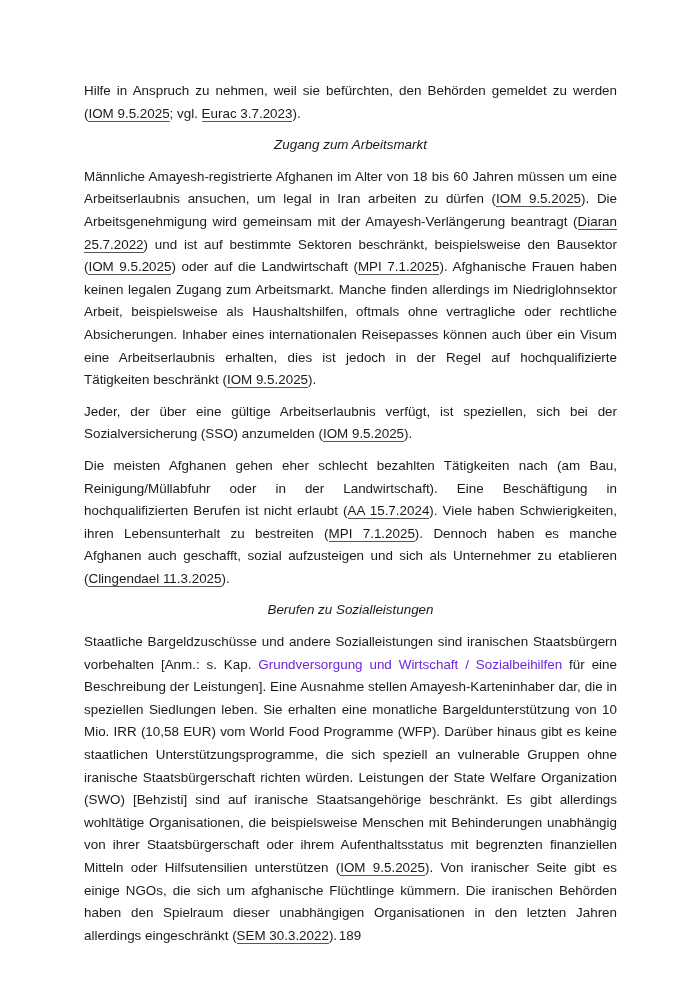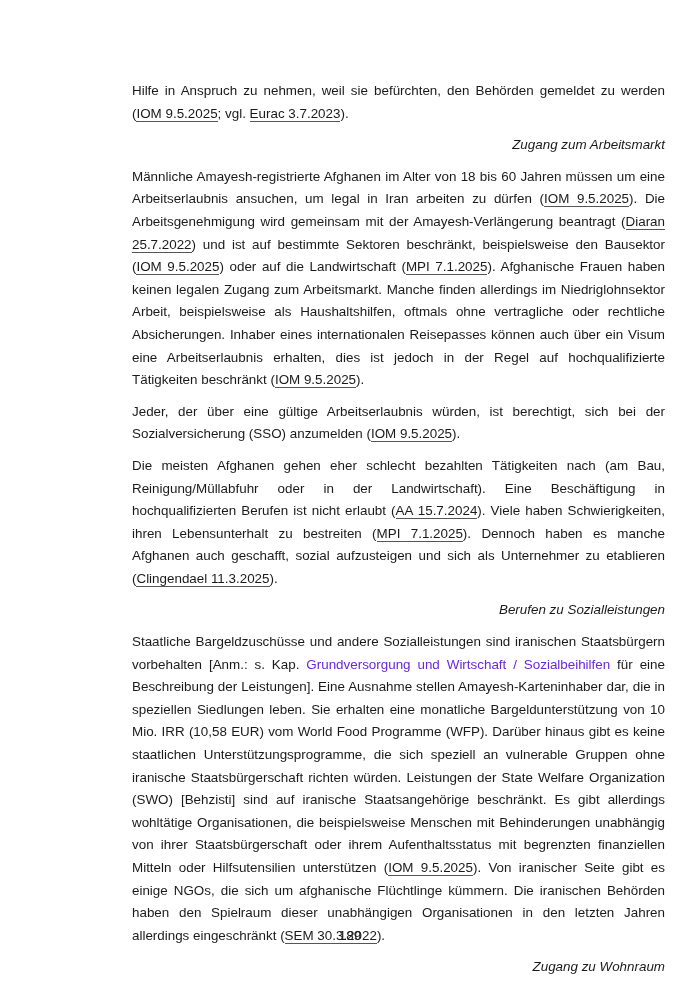--- a/index.html
+++ b/index.html
@@ -1,37 +1,36 @@
 <!DOCTYPE html>
 <html><head>
 <meta charset="utf-8">
 <style>
   html, body { margin: 0; padding: 0; background: #ffffff; }
   body { width: 700px; height: 990px; position: relative; overflow: hidden; }
   .page {
     position: absolute; left: 84px; top: 80px; width: 533px;
     font-family: "Liberation Sans", sans-serif;
-    font-size: 13.4px; line-height: 22.6px; color: #1a1a1a; margin-left: 48px;
+    font-size: 13.4px; line-height: 22.6px; color: #1a1a1a;
   }
   p { margin: 0 0 9px 0; text-align: justify; }
-  p.heading { font-style: italic; margin-bottom: 9px; text-align: right; }
+  p.heading { font-style: italic; margin-bottom: 9px; text-align: center; }
   .ref { border-bottom: 1px solid #555; text-decoration: none; color: inherit; }
   .xlink { color: #6d28d9; text-decoration: none; }
   .pagenum {
     position: absolute; left: 0; width: 700px; top: 928px; text-align: center;
     font-family: "Liberation Sans", sans-serif; font-size: 13.4px; color: #1a1a1a;
   }
 </style>
 </head>
 <body>
 
 <div class="page" id="doc">
     <p><span>Hilfe in Anspruch zu nehmen, weil sie befürchten, den Behörden gemeldet zu werden (</span><a class="ref">IOM 9.5.2025</a><span>; vgl. </span><a class="ref">Eurac 3.7.2023</a><span>).</span></p>
     <p class="heading">Zugang zum Arbeitsmarkt</p>
     <p><span>Männliche Amayesh-registrierte Afghanen im Alter von 18 bis 60 Jahren müssen um eine Arbeitserlaubnis ansuchen, um legal in Iran arbeiten zu dürfen (</span><a class="ref">IOM 9.5.2025</a><span>). Die Arbeitsgenehmigung wird gemeinsam mit der Amayesh-Verlängerung beantragt (</span><a class="ref">Diaran 25.7.2022</a><span>) und ist auf bestimmte Sektoren beschränkt, beispielsweise den Bausektor (</span><a class="ref">IOM 9.5.2025</a><span>) oder auf die Landwirtschaft (</span><a class="ref">MPI 7.1.2025</a><span>). Afghanische Frauen haben keinen legalen Zugang zum Arbeitsmarkt. Manche finden allerdings im Niedriglohnsektor Arbeit, beispielsweise als Haushaltshilfen, oftmals ohne vertragliche oder rechtliche Absicherungen. Inhaber eines internationalen Reisepasses können auch über ein Visum eine Arbeitserlaubnis erhalten, dies ist jedoch in der Regel auf hochqualifizierte Tätigkeiten beschränkt (</span><a class="ref">IOM 9.5.2025</a><span>).</span></p>
-    <p><span>Jeder, der über eine gültige Arbeitserlaubnis würden, ist berechtigt, sich bei der Sozialversicherung (SSO) anzumelden (</span><a class="ref">IOM 9.5.2025</a><span>).</span></p>
+    <p><span>Jeder, der über eine gültige Arbeitserlaubnis verfügt, ist speziellen, sich bei der Sozialversicherung (SSO) anzumelden (</span><a class="ref">IOM 9.5.2025</a><span>).</span></p>
     <p><span>Die meisten Afghanen gehen eher schlecht bezahlten Tätigkeiten nach (am Bau, Reinigung/Müllabfuhr oder in der Landwirtschaft). Eine Beschäftigung in hochqualifizierten Berufen ist nicht erlaubt (</span><a class="ref">AA 15.7.2024</a><span>). Viele haben Schwierigkeiten, ihren Lebensunterhalt zu bestreiten (</span><a class="ref">MPI 7.1.2025</a><span>). Dennoch haben es manche Afghanen auch geschafft, sozial aufzusteigen und sich als Unternehmer zu etablieren (</span><a class="ref">Clingendael 11.3.2025</a><span>).</span></p>
     <p class="heading">Berufen zu Sozialleistungen</p>
     <p><span>Staatliche Bargeldzuschüsse und andere Sozialleistungen sind iranischen Staatsbürgern vorbehalten [Anm.: s. Kap. </span><a class="xlink">Grundversorgung und Wirtschaft / Sozialbeihilfen</a><span> für eine Beschreibung der Leistungen]. Eine Ausnahme stellen Amayesh-Karteninhaber dar, die in speziellen Siedlungen leben. Sie erhalten eine monatliche Bargeldunterstützung von 10 Mio. IRR (10,58 EUR) vom World Food Programme (WFP). Darüber hinaus gibt es keine staatlichen Unterstützungsprogramme, die sich speziell an vulnerable Gruppen ohne iranische Staatsbürgerschaft richten würden. Leistungen der State Welfare Organization (SWO) [Behzisti] sind auf iranische Staatsangehörige beschränkt. Es gibt allerdings wohltätige Organisationen, die beispielsweise Menschen mit Behinderungen unabhängig von ihrer Staatsbürgerschaft oder ihrem Aufenthaltsstatus mit begrenzten finanziellen Mitteln oder Hilfsutensilien unterstützen (</span><a class="ref">IOM 9.5.2025</a><span>). Von iranischer Seite gibt es einige NGOs, die sich um afghanische Flüchtlinge kümmern. Die iranischen Behörden haben den Spielraum dieser unabhängigen Organisationen in den letzten Jahren allerdings eingeschränkt (</span><a class="ref">SEM 30.3.2022</a><span>).</span></p>
-    <p class="heading">Zugang zu Wohnraum</p>
     <p></p>
   </div>
 <div class="pagenum">189</div>
 
 </body></html>

